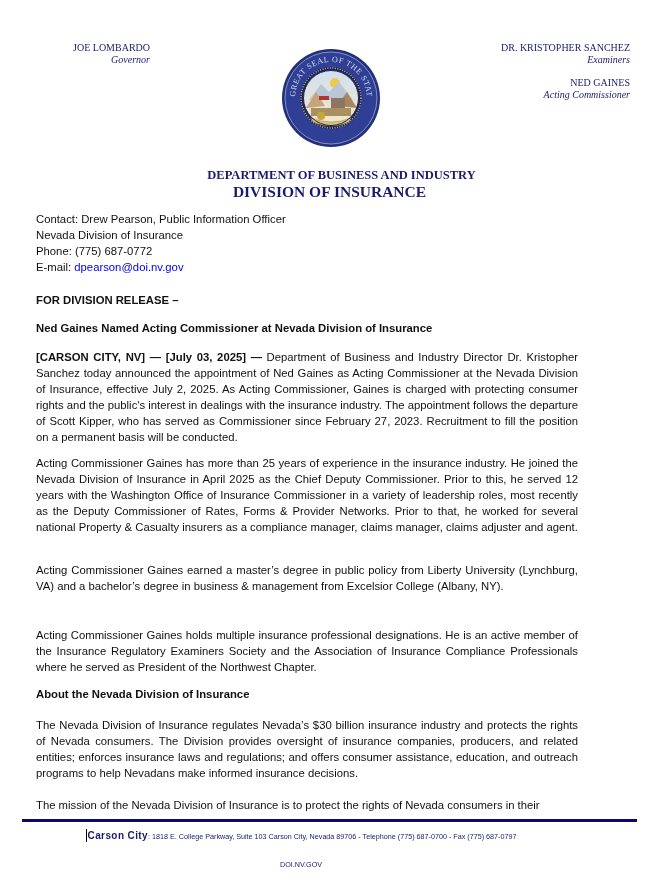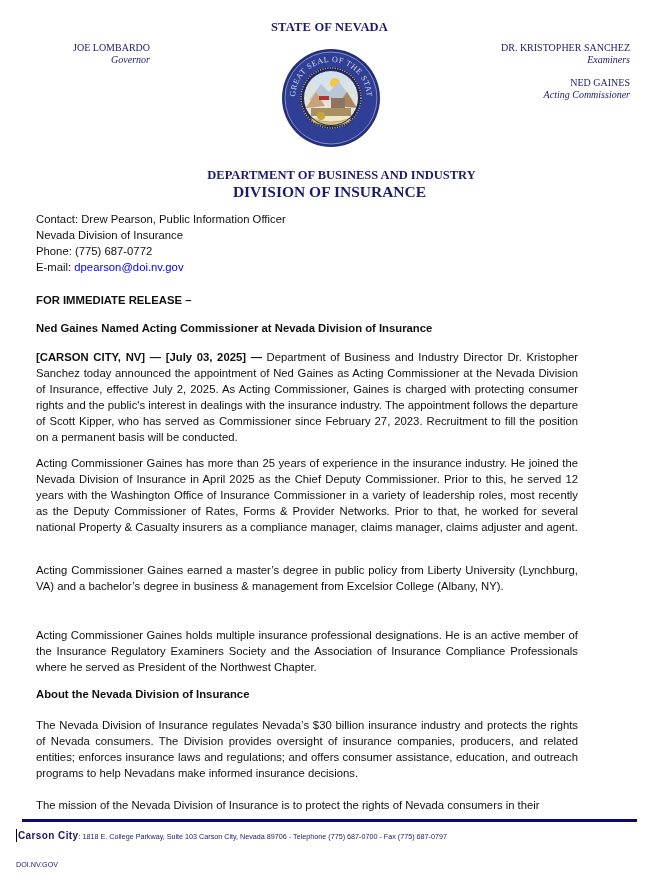--- a/index.html
+++ b/index.html
@@ -33,33 +33,32 @@
     .p-headline { top: 320px; }
     .p1 { top: 349px; }
     .p2 { top: 455px; }
     .p3 { top: 562px; }
     .p4 { top: 627px; }
     .p-about { top: 686px; }
     .p5 { top: 717px; }
     .p6 { top: 797px; }
 
     .footer-rule { position: absolute; left: 22px; width: 615px; top: 819px; height: 3px; background: #0a0a6e; }
-    .footer { position: absolute; left: 16px; width: 602px; font-family: "Liberation Sans", "DejaVu Sans", sans-serif; color: #1a1a6e; font-size: 7.2px; text-align: left; }
+    .footer { position: absolute; left: 0; width: 602px; font-family: "Liberation Sans", "DejaVu Sans", sans-serif; color: #1a1a6e; font-size: 7.2px; text-align: center; }
     .footer .city { font-weight: bold; font-size: 10px; letter-spacing: 0.4px; }
     .f1 { top: 829px; }
     .f2 { top: 847px; }
     .f3 { top: 860px; }
     .caret { display: inline-block; width: 1px; height: 13px; background: #000; vertical-align: -3px; margin-right: 1px; }
   </style>
 </head>
 <body>
 
 <div class="page">
 
-  <div class="state-title serif">STATE OF NEVADA</div>
 
   <div class="official off-gov serif">
     <div class="name">JOE LOMBARDO</div>
     <div class="title">Governor</div>
   </div>
 
   <div class="official off-dir serif">
     <div class="name">DR. KRISTOPHER SANCHEZ</div>
     <div class="title">Examiners</div>
   </div>
@@ -108,21 +107,21 @@
     <div class="line2">DIVISION OF INSURANCE</div>
   </div>
 
   <div class="body-text contact">
     <div>Contact: Drew Pearson, Public Information Officer</div>
     <div>Nevada Division of Insurance</div>
     <div>Phone: (775) 687-0772</div>
     <div><span>E-mail: </span><a>dpearson@doi.nv.gov</a></div>
   </div>
 
-  <div class="block p-release bold">FOR IMMEDIATE RELEASE –</div>
+  <div class="block p-release bold">FOR DIVISION RELEASE –</div>
   <div class="block p-headline bold">Ned Gaines Named Acting Commissioner at Nevada Division of Insurance</div>
 
   <div class="block p1"><span class="bold">[CARSON CITY, NV] — [July 03, 2025] —</span><span> Department of Business and Industry Director Dr. Kristopher Sanchez today announced the appointment of Ned Gaines as Acting Commissioner at the Nevada Division of Insurance, effective July 2, 2025. As Acting Commissioner, Gaines is charged with protecting consumer rights and the public's interest in dealings with the insurance industry. The appointment follows the departure of Scott Kipper, who has served as Commissioner since February 27, 2023. Recruitment to fill the position on a permanent basis will be conducted.</span></div>
 
   <div class="block p2">Acting Commissioner Gaines has more than 25 years of experience in the insurance industry. He joined the Nevada Division of Insurance in April 2025 as the Chief Deputy Commissioner. Prior to this, he served 12 years with the Washington Office of Insurance Commissioner in a variety of leadership roles, most recently as the Deputy Commissioner of Rates, Forms &amp; Provider Networks. Prior to that, he worked for several national Property &amp; Casualty insurers as a compliance manager, claims manager, claims adjuster and agent.</div>
   <div class="block p3">Acting Commissioner Gaines earned a master’s degree in public policy from Liberty University (Lynchburg, VA) and a bachelor’s degree in business &amp; management from Excelsior College (Albany, NY).</div>
   <div class="block p4">Acting Commissioner Gaines holds multiple insurance professional designations. He is an active member of the Insurance Regulatory Examiners Society and the Association of Insurance Compliance Professionals where he served as President of the Northwest Chapter.</div>
 
   <div class="block p-about bold">About the Nevada Division of Insurance</div>
   <div class="block p5">The Nevada Division of Insurance regulates Nevada’s $30 billion insurance industry and protects the rights of Nevada consumers. The Division provides oversight of insurance companies, producers, and related entities; enforces insurance laws and regulations; and offers consumer assistance, education, and outreach programs to help Nevadans make informed insurance decisions.</div>

